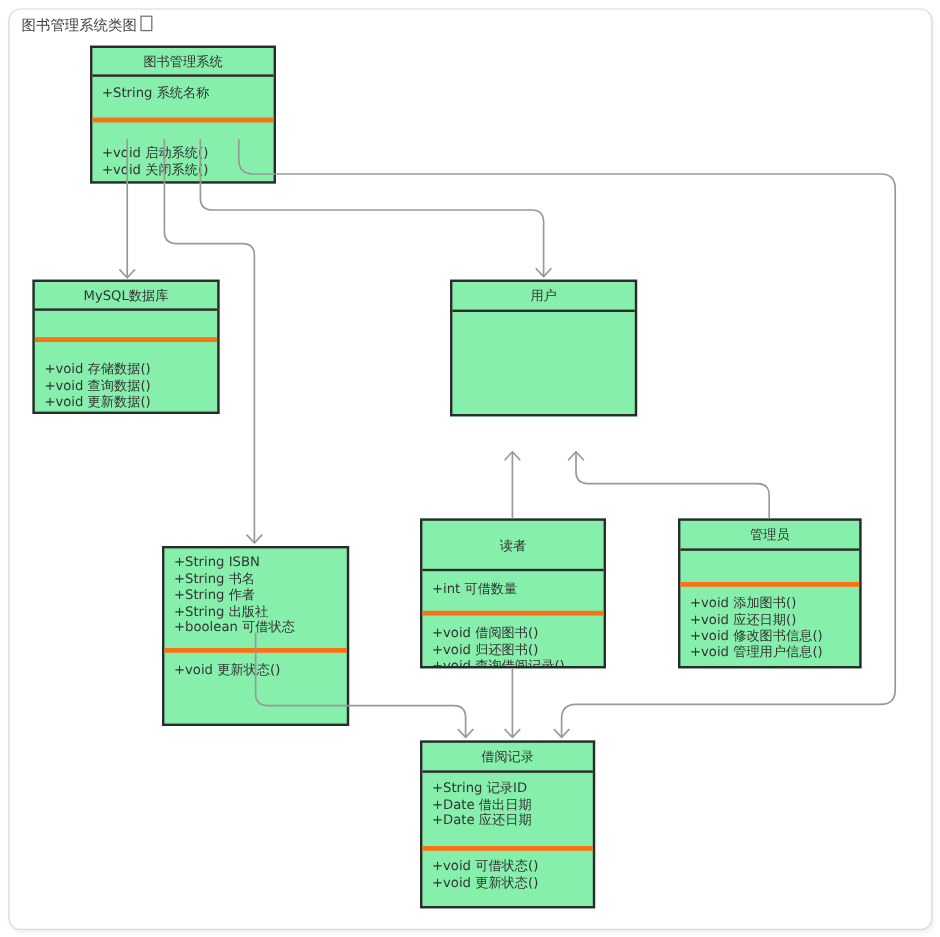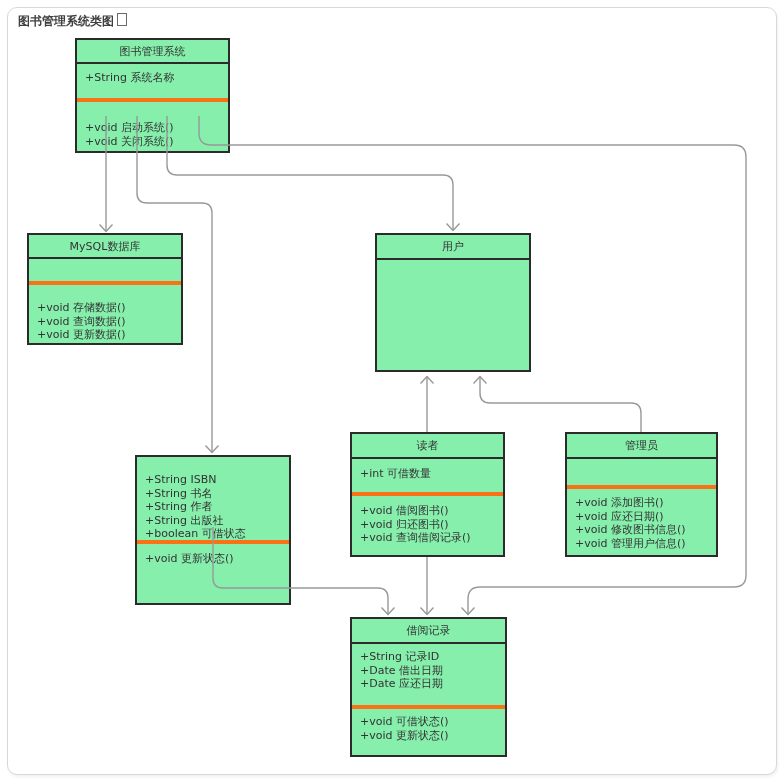--- a/index.html
+++ b/index.html
@@ -8,21 +8,20 @@
     font-family:"DejaVu Sans","Liberation Sans",sans-serif;overflow:hidden;
   }
   .canvas-card{
     position:absolute;left:7px;top:7px;width:768px;height:766px;
     border:1px solid #d8d8d8;border-radius:10px;background:#ffffff;
     box-shadow:1px 2px 3px rgba(0,0,0,0.06);
   }
   .page-title{
     position:absolute;left:18px;top:13px;font-size:12px;color:#3f3f3f;
     white-space:nowrap;
-    font-weight:bold;
   }
   .tofu{
     display:inline-block;width:8px;height:11px;border:1px solid #6a6a6a;
     margin-left:3px;vertical-align:-1px;
   }
   .cls{
     position:absolute;background:#86efac;border:2px solid #2b2b2b;
     box-sizing:border-box;display:flex;flex-direction:column;
     font-size:11px;color:#333;z-index:2;
   }
@@ -66,26 +65,26 @@
 <div class="cls" style="left:27px;top:233px;width:156px;height:112px">
   <div class="cls-title" style="height:24px">MySQL数据库</div>
   <div class="cls-attrs" style="height:26px"></div>
   <div class="cls-methods" style="padding-top:16px">
     <div class="member">+void 存储数据()</div>
     <div class="member">+void 查询数据()</div>
     <div class="member">+void 更新数据()</div>
   </div>
 </div>
 
-<div class="cls" style="left:375px;top:233px;width:156px;height:139px">
+<div class="cls" style="left:375px;top:233px;width:156px;height:114px">
   <div class="cls-title" style="height:25px">用户</div>
 </div>
 
 <div class="cls" style="left:350px;top:432px;width:155px;height:125px">
-  <div class="cls-title" style="height:25px">读者</div>
+  <div class="cls-title" style="height:42px">读者</div>
   <div class="cls-attrs" style="height:37px;padding-top:8px">
     <div class="member">+int 可借数量</div>
   </div>
   <div class="cls-methods" style="padding-top:8px">
     <div class="member">+void 借阅图书()</div>
     <div class="member">+void 归还图书()</div>
     <div class="member">+void 查询借阅记录()</div>
   </div>
 </div>
 
@@ -94,33 +93,33 @@
   <div class="cls-attrs" style="height:30px"></div>
   <div class="cls-methods" style="padding-top:7px">
     <div class="member">+void 添加图书()</div>
     <div class="member">+void 应还日期()</div>
     <div class="member">+void 修改图书信息()</div>
     <div class="member">+void 管理用户信息()</div>
   </div>
 </div>
 
 <div class="cls" style="left:135px;top:455px;width:156px;height:150px">
-  <div class="cls-attrs" style="height:87px;padding-top:16px">
+  <div class="cls-attrs" style="height:87px;padding-top:5px">
     <div class="member">+String ISBN</div>
     <div class="member">+String 书名</div>
     <div class="member">+String 作者</div>
     <div class="member">+String 出版社</div>
     <div class="member">+boolean 可借状态</div>
   </div>
   <div class="cls-methods" style="padding-top:8px">
     <div class="member">+void 更新状态()</div>
   </div>
 </div>
 
-<div class="cls" style="left:350px;top:617px;width:157px;height:140px">
+<div class="cls" style="left:350px;top:617px;width:146px;height:140px">
   <div class="cls-title" style="height:25px">借阅记录</div>
   <div class="cls-attrs" style="height:65px;padding-top:6px">
     <div class="member">+String 记录ID</div>
     <div class="member">+Date 借出日期</div>
     <div class="member">+Date 应还日期</div>
   </div>
   <div class="cls-methods" style="padding-top:6px">
     <div class="member">+void 可借状态()</div>
     <div class="member">+void 更新状态()</div>
   </div>

